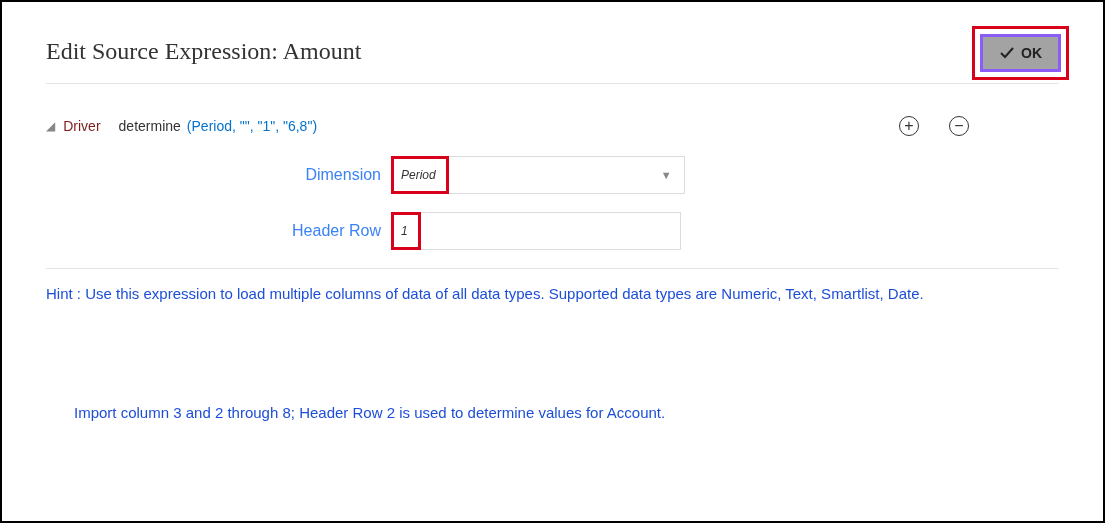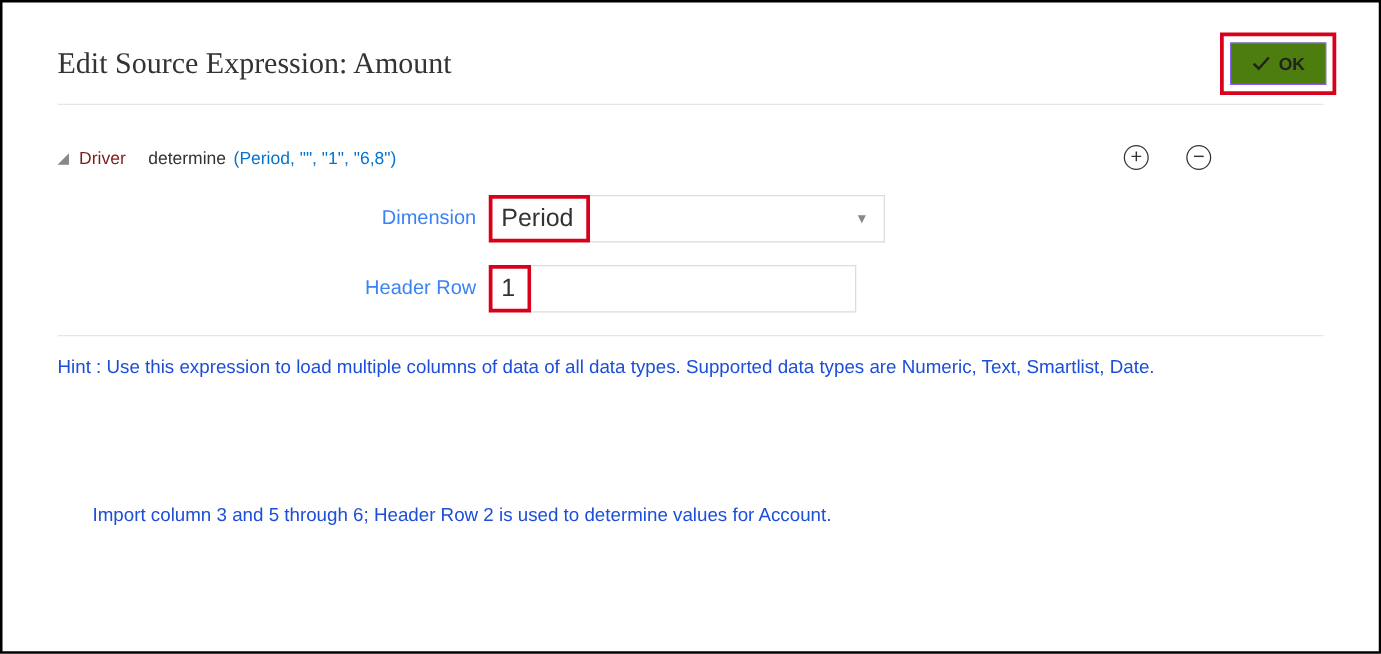--- a/index.html
+++ b/index.html
@@ -32,22 +32,22 @@
   }
   .ok-wrap {
     border: 3px solid #d9001b;
     padding: 5px;
     margin-top: -4px;
   }
   .ok-btn {
     display: inline-flex;
     align-items: center;
     gap: 6px;
-    background: #4d7c0f;
-    border: 1px solid #8b5cf6;
+    background: #a3a3a3;
+    border: 3px solid #8b5cf6;
     padding: 8px 16px;
     font-weight: 700;
     font-size: 14px;
     color: #222;
     cursor: pointer;
   }
   .ok-btn svg { display: block; }
   .divider {
     border: none;
     border-top: 1px solid #e5e5e5;
@@ -142,23 +142,24 @@
     padding: 0 8px;
     font-size: 16px;
     color: #333;
   }
   .input-field.after-hi {
     border-left: none;
     width: 260px;
   }
   .input-field.after-hi.sm { width: 264px; }
   .hi-text {
-    font-size: 20px;
+    font-size: 12px;
     color: #333;
     padding: 0 4px 0 4px;
+    font-style: italic;
   }
   .divider2 {
     border: none;
     border-top: 1px solid #e5e5e5;
     margin: 4px 28px 0 28px;
   }
   .hint, .examples {
     padding: 0 28px;
     color: #1d4ed8;
     font-size: 15px;
@@ -232,16 +233,16 @@
 
     </div>
   </div>
 
   <hr class="divider2">
 
   <div class="hint">Hint : Use this expression to load multiple columns of data of all data types. Supported data types are Numeric, Text, Smartlist, Date.</div>
 
   <div class="examples">
     <br>
-    <span class="l2">Import column 3 and 5 through 6; Header Row 2 is used to determine values for Account.</span>
+    <span class="l2">Import column 3 and 2 through 8; Header Row 2 is used to determine values for Account.</span>
   </div>
 
 </div>
 
 </body></html>

